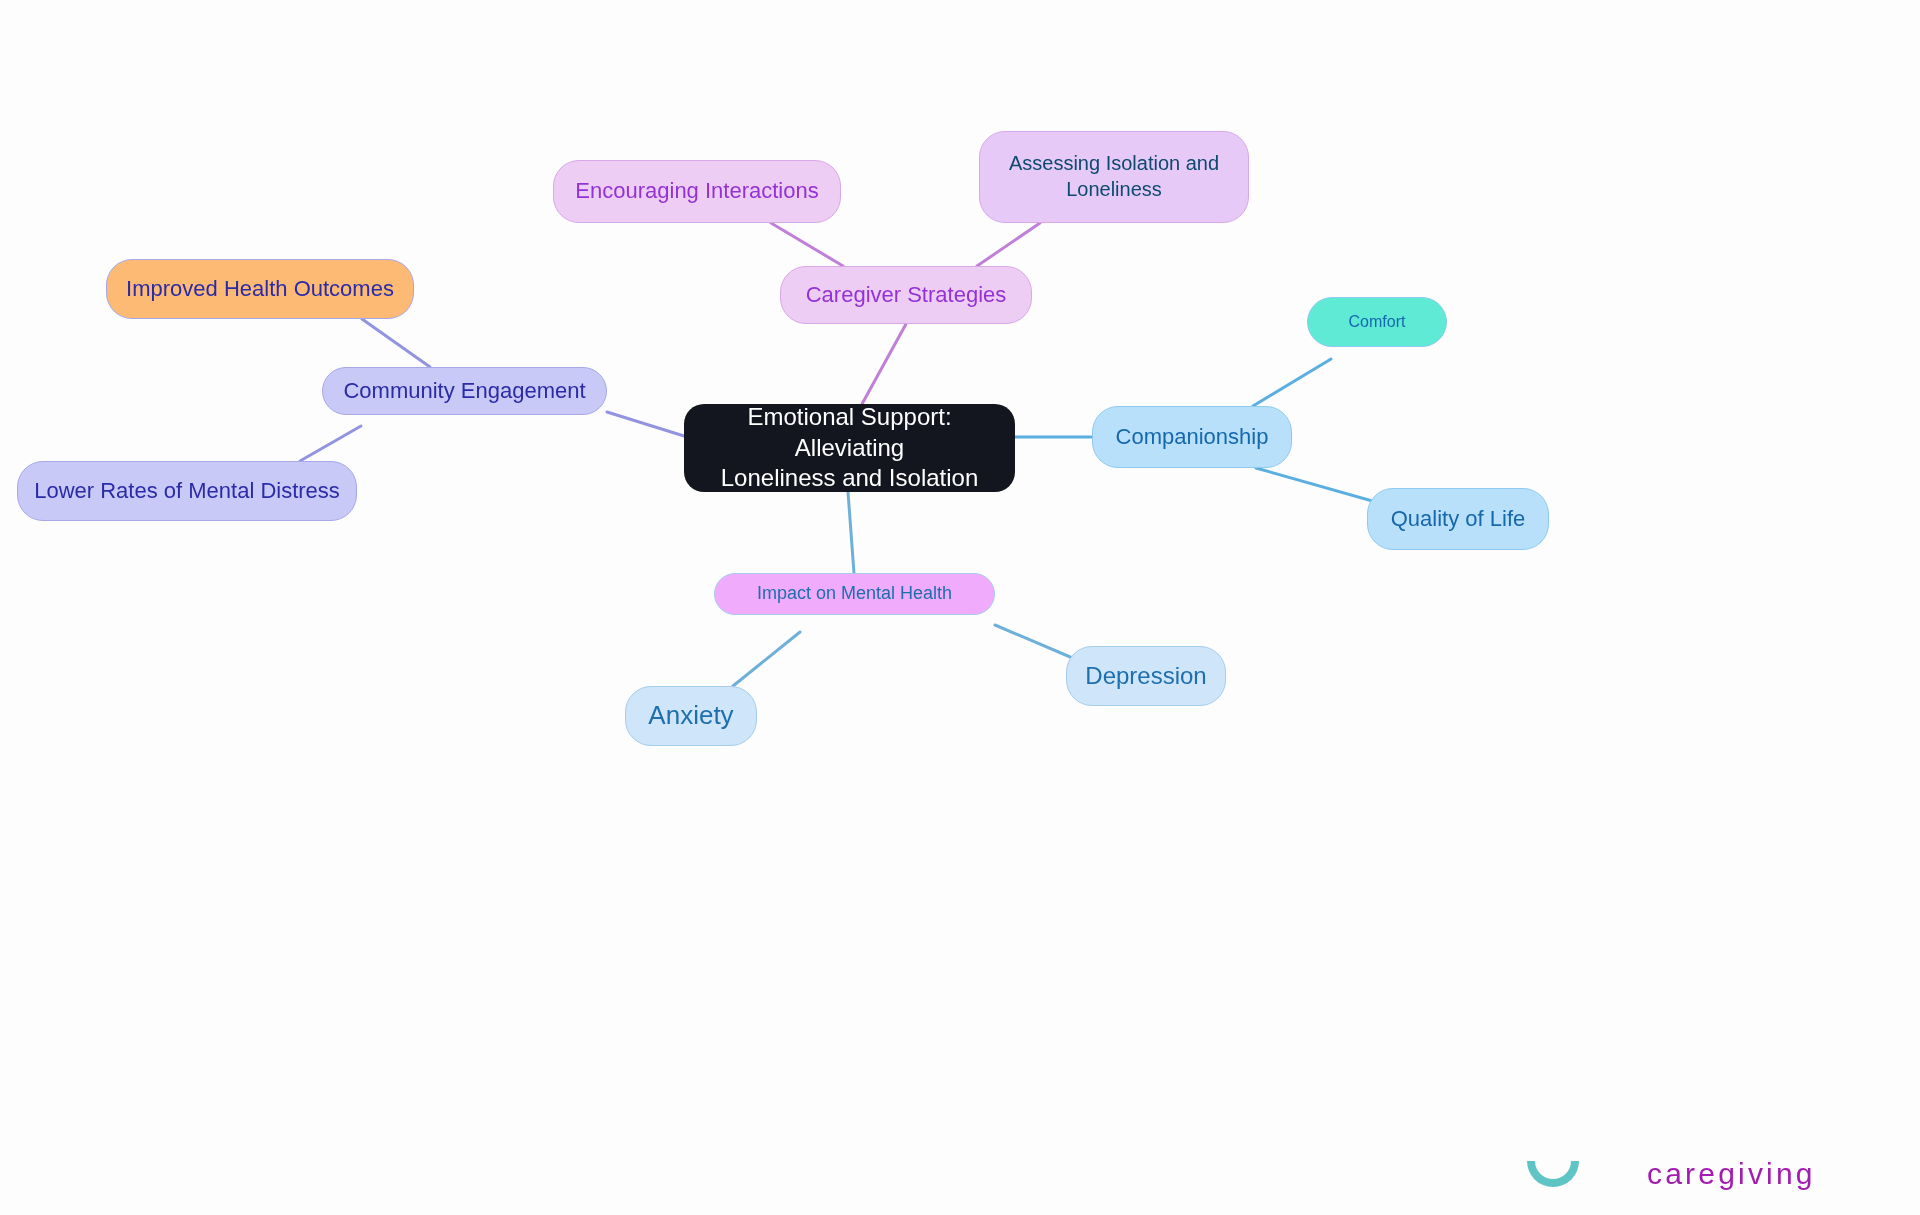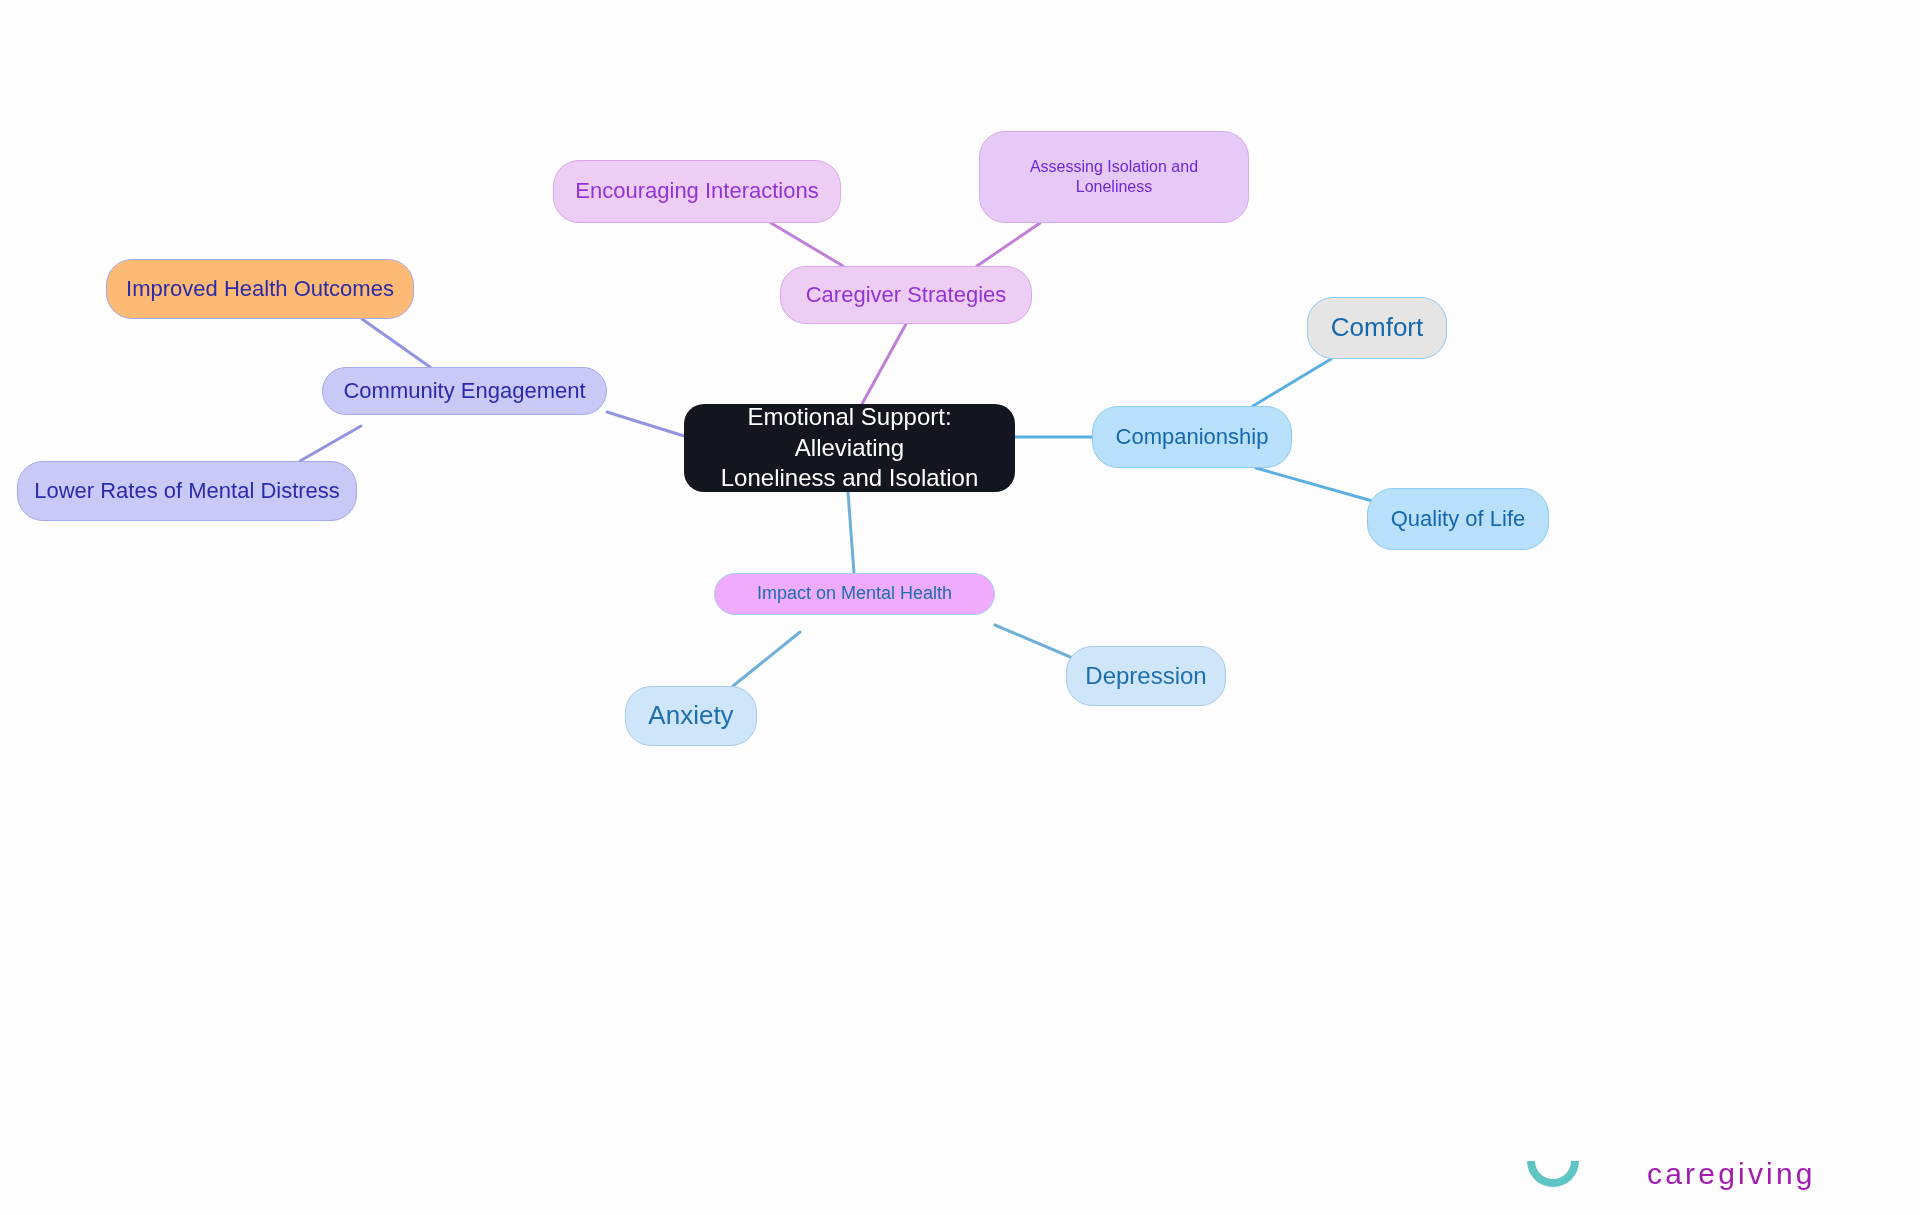--- a/index.html
+++ b/index.html
@@ -96,27 +96,27 @@
       <line x1="848" y1="492" x2="854" y2="573" stroke="#6fb0d8" stroke-width="3" stroke-linecap="round"></line>
       <line x1="800" y1="632" x2="733" y2="686" stroke="#6fb0d8" stroke-width="3" stroke-linecap="round"></line>
       <line x1="995" y1="625" x2="1082" y2="662" stroke="#6fb0d8" stroke-width="3" stroke-linecap="round"></line>
     </svg>
 
   <div id="nodes-layer">
       <div class="node root" style="left: 684px; top: 404px; width: 331px; height: 88px; background: rgb(20, 22, 31); color: rgb(255, 255, 255); border-color: rgb(20, 22, 31); font-size: 24px;"><span>Emotional Support: Alleviating
 Loneliness and Isolation</span></div>
       <div class="node" style="left: 780px; top: 266px; width: 252px; height: 58px; background: rgb(238, 205, 245); color: rgb(147, 51, 214); border-color: rgb(217, 168, 232); font-size: 22px;"><span>Caregiver Strategies</span></div>
       <div class="node" style="left: 553px; top: 160px; width: 288px; height: 63px; background: rgb(238, 205, 245); color: rgb(147, 51, 214); border-color: rgb(217, 168, 232); font-size: 22px;"><span>Encouraging Interactions</span></div>
-      <div class="node" style="left: 979px; top: 131px; width: 270px; height: 92px; background: rgb(231, 201, 247); color: #6d28d9; border-color: rgb(217, 168, 232); font-size: 16px;"><span>Assessing Isolation and
+      <div class="node" style="left: 979px; top: 131px; width: 270px; height: 92px; background: rgb(231, 201, 247); color: #0c4a6e; border-color: rgb(217, 168, 232); font-size: 20px;"><span>Assessing Isolation and
 Loneliness</span></div>
       <div class="node" style="left: 322px; top: 367px; width: 285px; height: 48px; background: rgb(200, 201, 247); color: rgb(43, 43, 168); border-color: rgb(167, 168, 232); font-size: 22px;"><span>Community Engagement</span></div>
       <div class="node" style="left: 106px; top: 259px; width: 308px; height: 60px; background: #fdba74; color: rgb(43, 43, 168); border-color: rgb(167, 168, 232); font-size: 22px;"><span>Improved Health Outcomes</span></div>
       <div class="node" style="left: 17px; top: 461px; width: 340px; height: 60px; background: rgb(200, 201, 247); color: rgb(43, 43, 168); border-color: rgb(167, 168, 232); font-size: 22px;"><span>Lower Rates of Mental Distress</span></div>
       <div class="node" style="left: 1092px; top: 406px; width: 200px; height: 62px; background: rgb(185, 224, 251); color: rgb(22, 104, 173); border-color: rgb(143, 203, 240); font-size: 22px;"><span>Companionship</span></div>
-      <div class="node" style="left: 1307px; top: 297px; width: 140px; height: 62px; background: #e5e5e5; color: rgb(22, 104, 173); border-color: rgb(143, 203, 240); font-size: 26px;"><span>Comfort</span></div>
+      <div class="node" style="left: 1307px; top: 297px; width: 140px; height: 50px; background: #5eead4; color: rgb(22, 104, 173); border-color: rgb(143, 203, 240); font-size: 16px;"><span>Comfort</span></div>
       <div class="node" style="left: 1367px; top: 488px; width: 182px; height: 62px; background: rgb(185, 224, 251); color: rgb(22, 104, 173); border-color: rgb(143, 203, 240); font-size: 22px;"><span>Quality of Life</span></div>
       <div class="node" style="left: 714px; top: 573px; width: 281px; height: 42px; background: #f0abfc; color: rgb(29, 111, 174); border-color: rgb(166, 205, 236); font-size: 18px;"><span>Impact on Mental Health</span></div>
       <div class="node" style="left: 625px; top: 686px; width: 132px; height: 60px; background: rgb(207, 229, 249); color: rgb(29, 111, 174); border-color: rgb(166, 205, 236); font-size: 26px;"><span>Anxiety</span></div>
       <div class="node" style="left: 1066px; top: 646px; width: 160px; height: 60px; background: rgb(207, 229, 249); color: rgb(29, 111, 174); border-color: rgb(166, 205, 236); font-size: 24px;"><span>Depression</span></div>
     </div>
 
   <div id="logo">
     <div class="smile" style="border-color: transparent rgb(94, 196, 196) rgb(94, 196, 196);"></div>
     <div class="logo-sub" style="color: #a21caf;">caregiving</div>
   </div>

